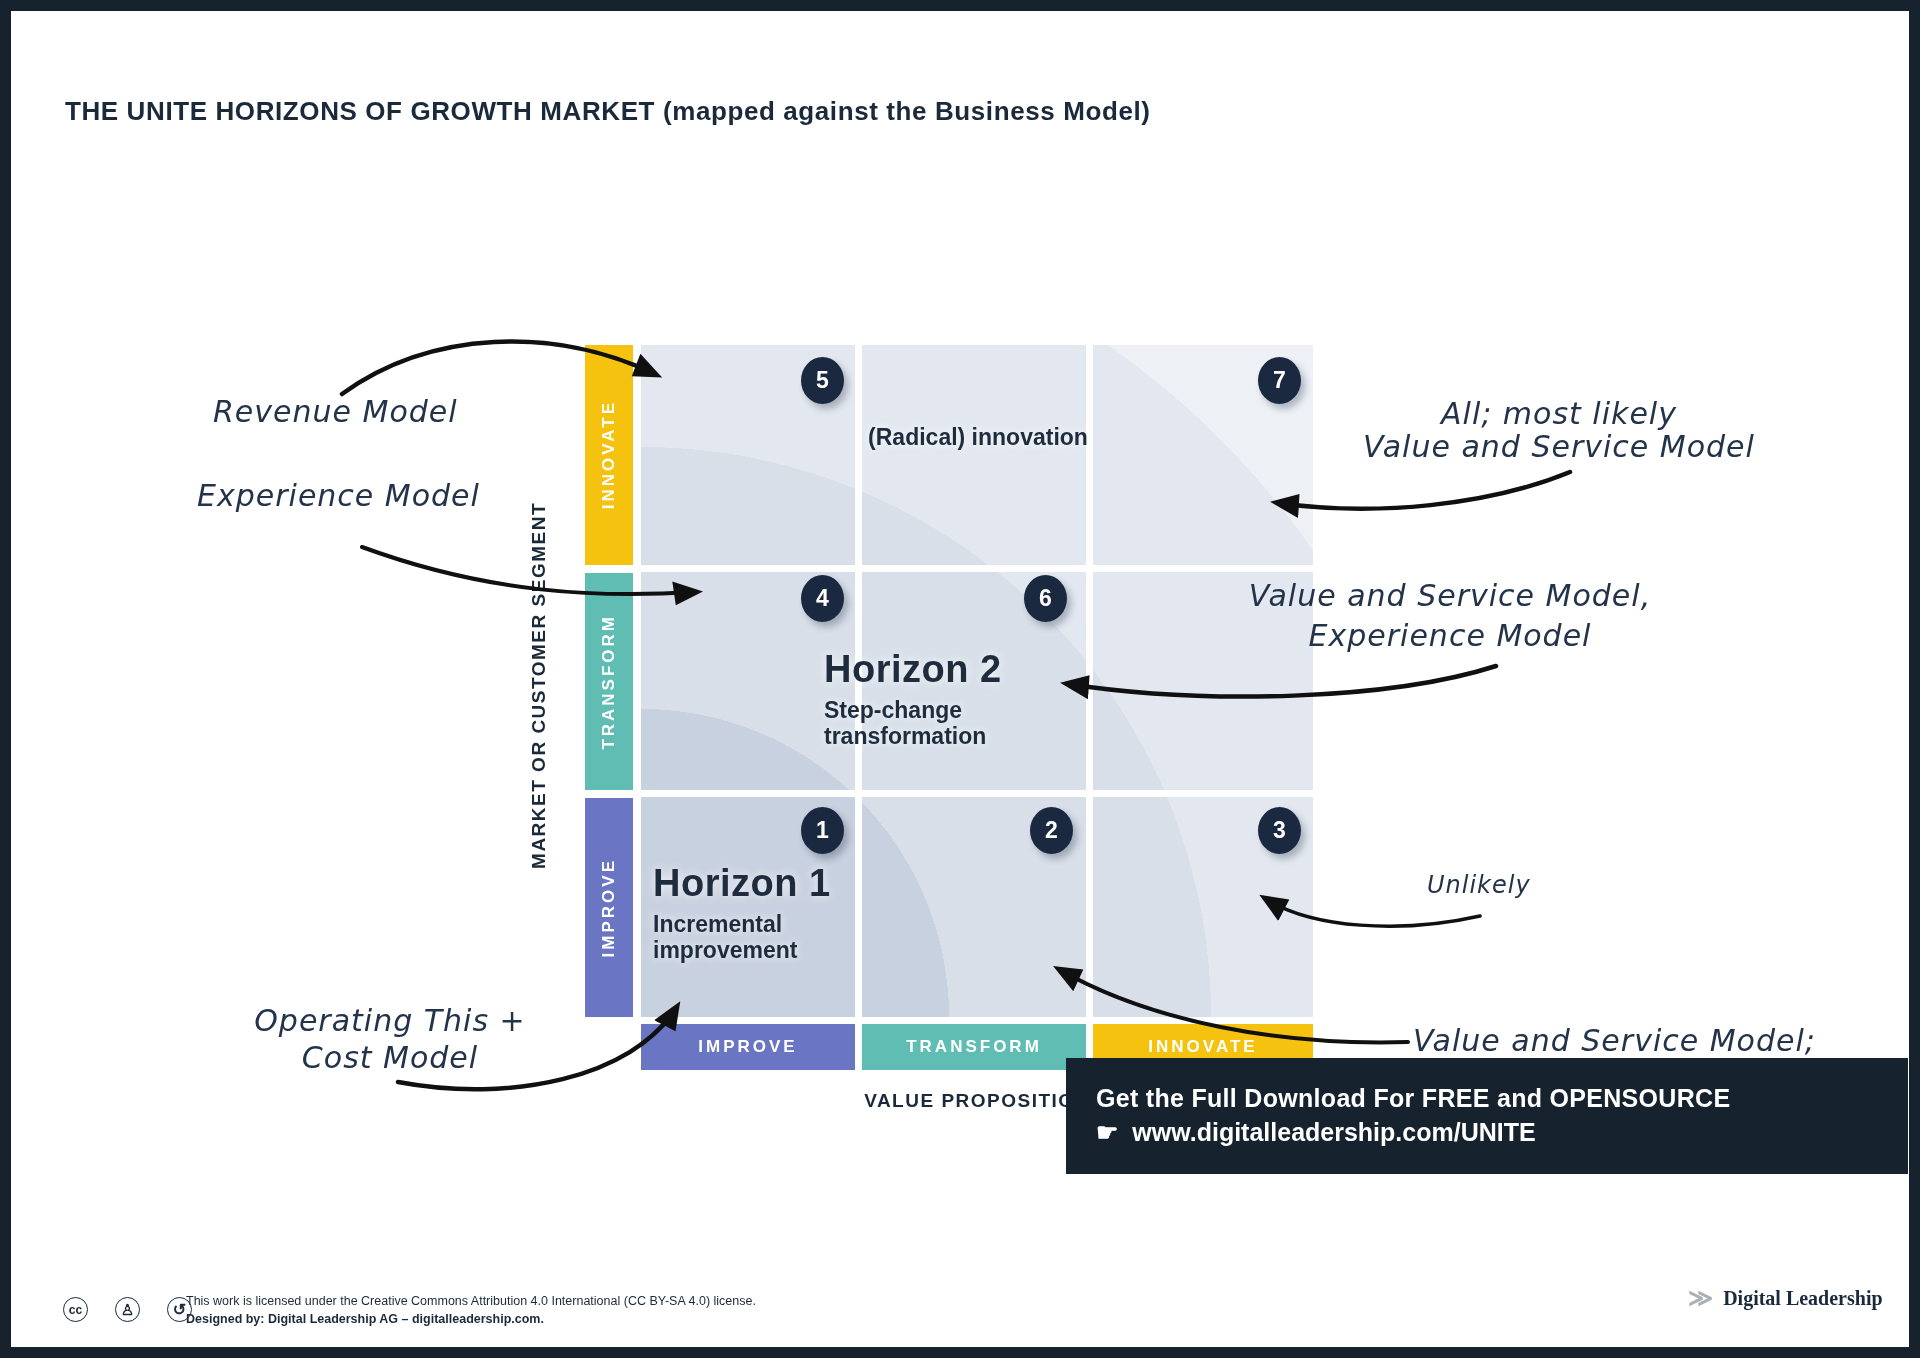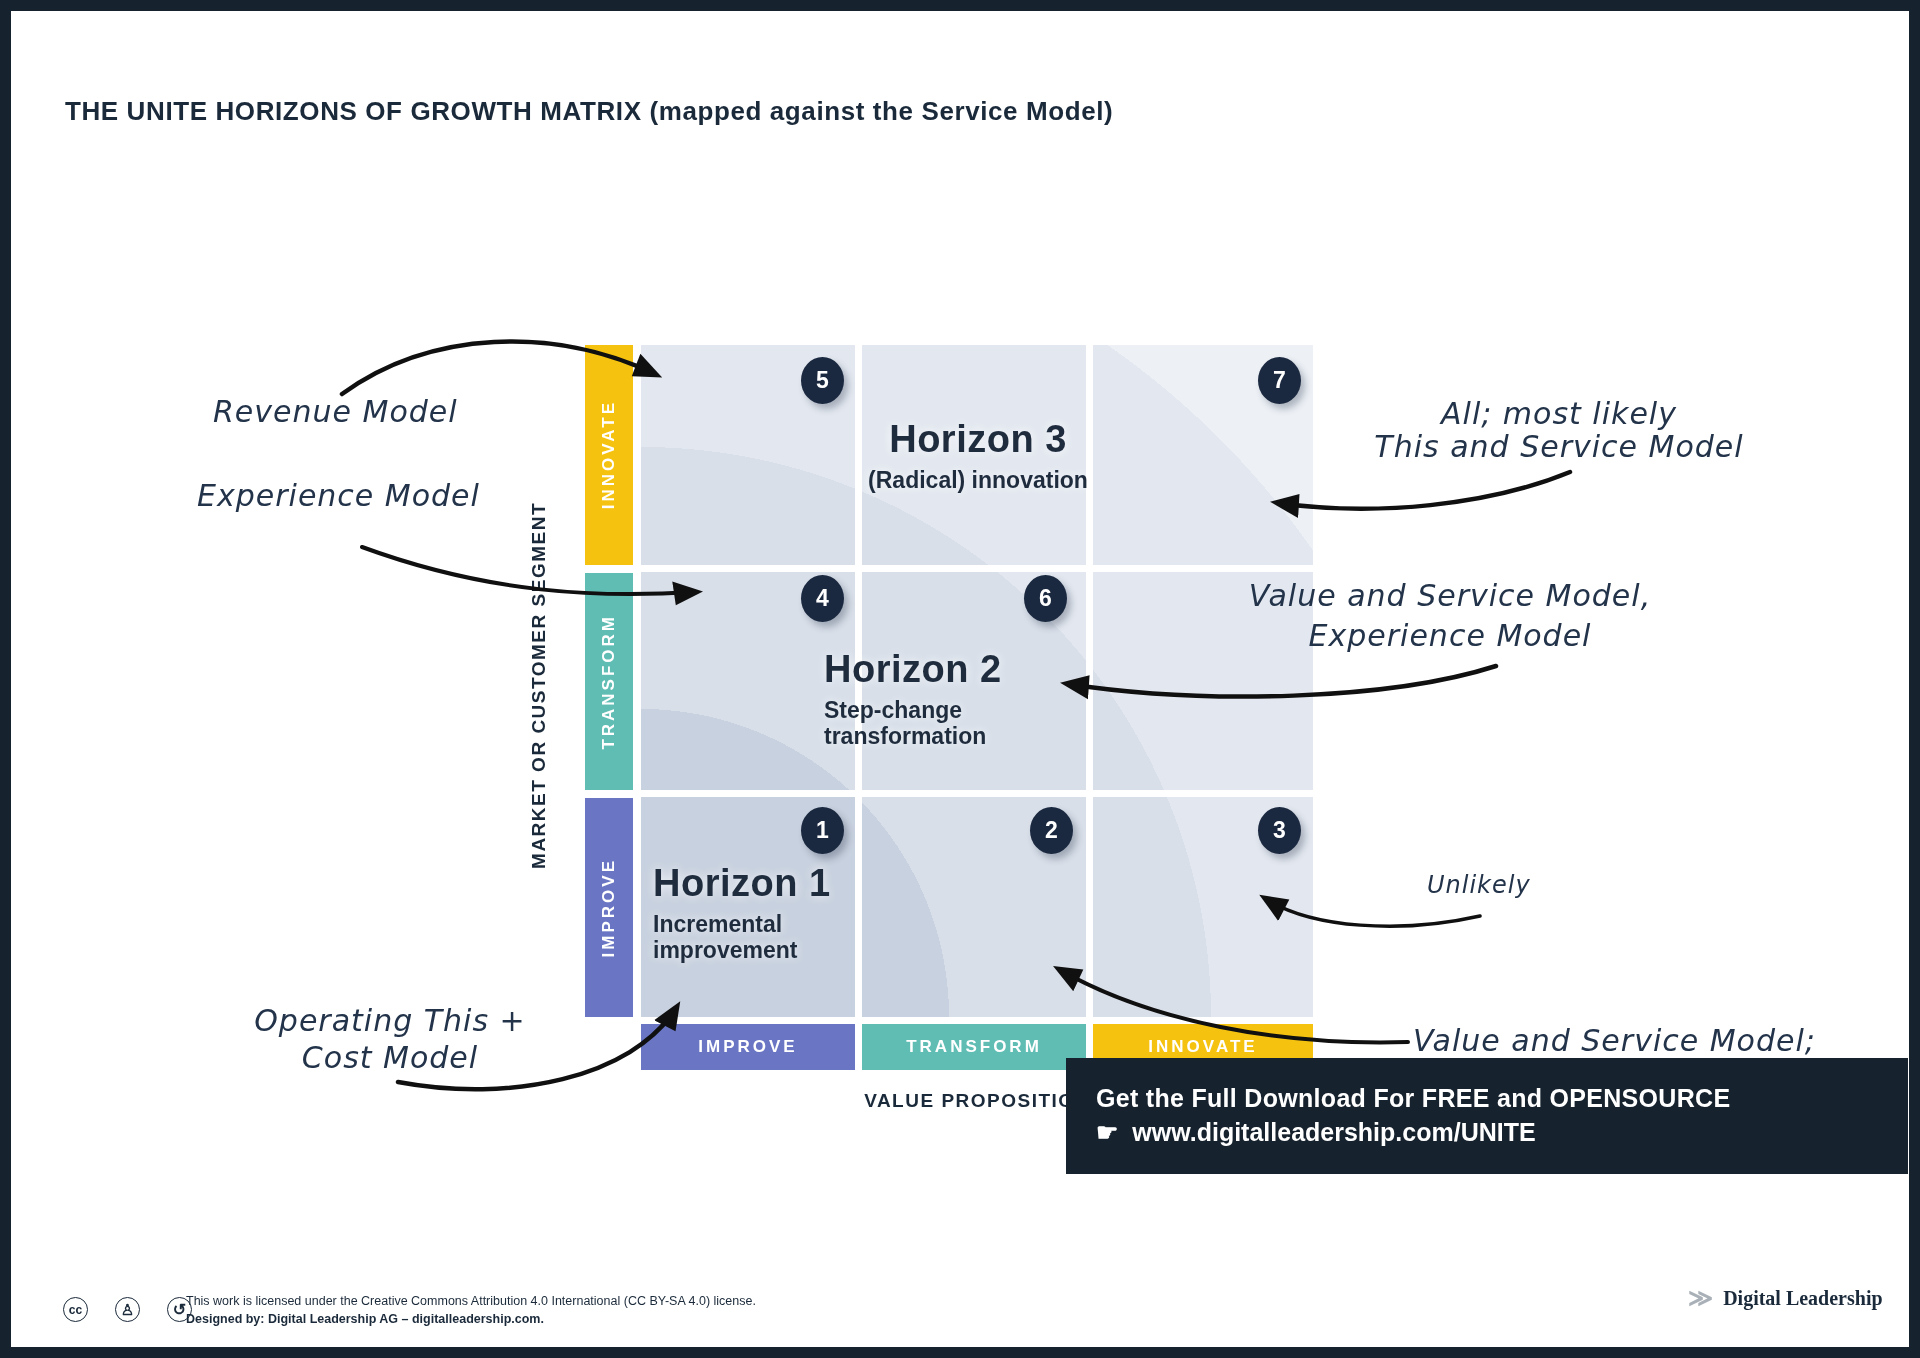--- a/index.html
+++ b/index.html
@@ -106,39 +106,38 @@
   .f-license .l2 { font-size:12.5px; font-weight:bold; margin-top:4px; }
   .logo { position:absolute; left:1688px; top:1286px; z-index:5; display:flex; align-items:center; gap:10px; }
   .logo .chev { color:#a9b0b7; font-size:24px; font-weight:bold; line-height:1; }
   .logo .ltxt { font-family:"Liberation Serif", serif; font-weight:bold; font-size:20px; color:#1b2a3a; }
 </style>
 </head>
 <body>
 
 <div class="page">
 
-  <div class="title">THE UNITE HORIZONS OF GROWTH MATRIX (mapped against the Service Model)</div>
+  <div class="title">THE UNITE HORIZONS OF GROWTH MARKET (mapped against the Business Model)</div>
 
   <div class="grid">
     <div class="gap-v" style="left:214px"></div>
     <div class="gap-v" style="left:445px"></div>
     <div class="gap-h" style="top:220px"></div>
     <div class="gap-h" style="top:445px"></div>
   </div>
 
   <div class="badge" style="left:801px;top:807px">1</div>
   <div class="badge" style="left:1030px;top:807px">2</div>
   <div class="badge" style="left:1258px;top:807px">3</div>
   <div class="badge" style="left:801px;top:575px">4</div>
   <div class="badge" style="left:801px;top:357px">5</div>
   <div class="badge" style="left:1024px;top:575px">6</div>
   <div class="badge" style="left:1258px;top:357px">7</div>
 
   <div class="horizon center" style="left:978px;top:418px;width:420px">
-    <div class="h-title">Horizon 3</div>
     <div class="h-sub">(Radical) innovation</div>
   </div>
   <div class="horizon" style="left:824px;top:648px;width:200px">
     <div class="h-title">Horizon 2</div>
     <div class="h-sub" style="max-width:165px">Step-change transformation</div>
   </div>
   <div class="horizon" style="left:653px;top:862px;width:220px">
     <div class="h-title">Horizon 1</div>
     <div class="h-sub" style="max-width:160px">Incremental improvement</div>
   </div>
@@ -157,21 +156,21 @@
   </div>
 
   <div class="xbar bg-purple" style="left:641px;width:214px">IMPROVE</div>
   <div class="xbar bg-teal" style="left:862px;width:224px">TRANSFORM</div>
   <div class="xbar bg-yellow" style="left:1093px;width:220px">INNOVATE</div>
   <div class="xaxis-label">VALUE PROPOSITION</div>
 
   <div class="hand" style="left:213px;top:394px">Revenue Model</div>
   <div class="hand" style="left:197px;top:478px">Experience Model</div>
   <div class="hand center" style="left:1559px;top:396px">All; most likely</div>
-  <div class="hand center" style="left:1559px;top:429px">This and Service Model</div>
+  <div class="hand center" style="left:1559px;top:429px">Value and Service Model</div>
   <div class="hand center" style="left:1450px;top:578px">Value and Service Model,</div>
   <div class="hand center" style="left:1450px;top:618px">Experience Model</div>
   <div class="hand" style="left:1427px;top:871px;font-size:24px">Unlikely</div>
   <div class="hand center" style="left:390px;top:1003px">Operating This +</div>
   <div class="hand center" style="left:390px;top:1040px">Cost Model</div>
   <div class="hand" style="left:1413px;top:1023px">Value and Service Model;</div>
 
   <svg class="arrows" width="1920" height="1358" viewBox="0 0 1920 1358">
     <defs>
       <marker id="ah" markerUnits="userSpaceOnUse" markerWidth="30" markerHeight="26" refX="22" refY="13" orient="auto">

